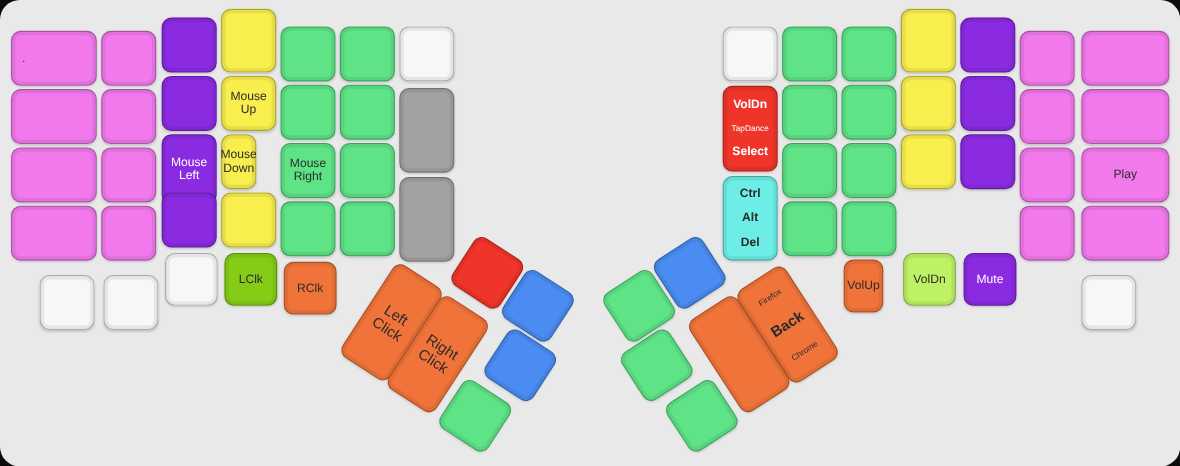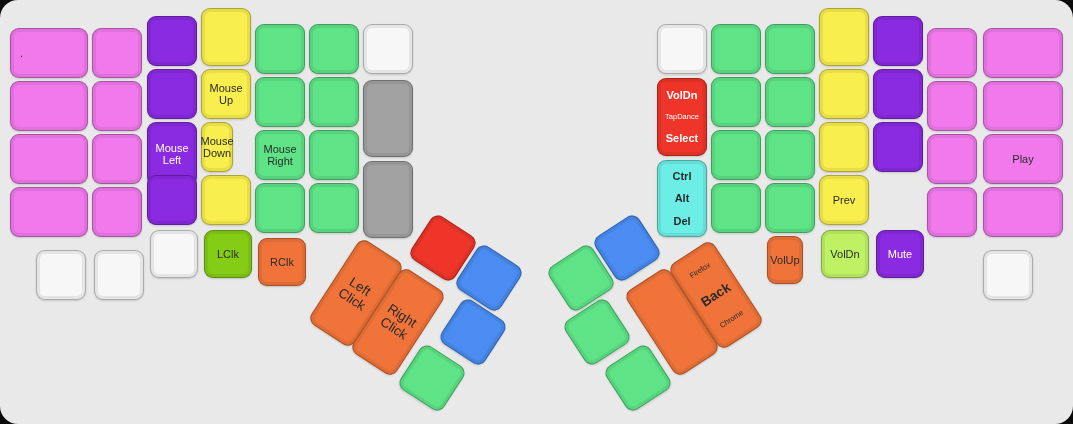--- a/index.html
+++ b/index.html
@@ -123,23 +123,20 @@
     <div class="key key--green" style="left: 765px; top: 24px; width: 50px; height: 50px; background: rgb(94, 228, 135);"></div>
     <div class="key key--green" style="left: 765px; top: 77px; width: 50px; height: 50px; background: rgb(94, 228, 135);"></div>
     <div class="key key--green" style="left: 765px; top: 130px; width: 50px; height: 50px; background: rgb(94, 228, 135);"></div>
     <div class="key key--green" style="left: 765px; top: 183px; width: 50px; height: 50px; background: rgb(94, 228, 135);"></div>
     <div class="key key--orange" style="left: 767px; top: 236px; width: 36px; height: 48px; background: rgb(240, 116, 58);">
       <span class="klabel klabel--n">VolUp</span>
     </div>
     <div class="key key--yellow" style="left: 819px; top: 8px; width: 50px; height: 58px; background: rgb(248, 238, 77);"></div>
     <div class="key key--yellow" style="left: 819px; top: 69px; width: 50px; height: 50px; background: rgb(248, 238, 77);"></div>
     <div class="key key--yellow" style="left: 819px; top: 122px; width: 50px; height: 50px; background: rgb(248, 238, 77);"></div>
-    <div class="key key--yellow" style="left: 819px; top: 175px; width: 50px; height: 50px; background: rgb(248, 238, 77);">
-      <span class="klabel klabel--n">Prev</span>
-    </div>
     <div class="key key--yellow" style="left: 821px; top: 230px; width: 48px; height: 48px; background: #bef264;">
       <span class="klabel klabel--n">VolDn</span>
     </div>
     <div class="key key--purple" style="left: 873px; top: 16px; width: 50px; height: 50px; background: rgb(138, 43, 226);"></div>
     <div class="key key--purple" style="left: 873px; top: 69px; width: 50px; height: 50px; background: rgb(138, 43, 226);"></div>
     <div class="key key--purple" style="left: 873px; top: 122px; width: 50px; height: 50px; background: rgb(138, 43, 226);"></div>
     <div class="key key--purple" style="left: 876px; top: 230px; width: 48px; height: 48px; background: rgb(138, 43, 226);">
       <span class="klabel klabel--n">Mute</span>
     </div>
     <div class="key key--pink" style="left: 927px; top: 28px; width: 50px; height: 50px; background: rgb(242, 121, 236);"></div>

